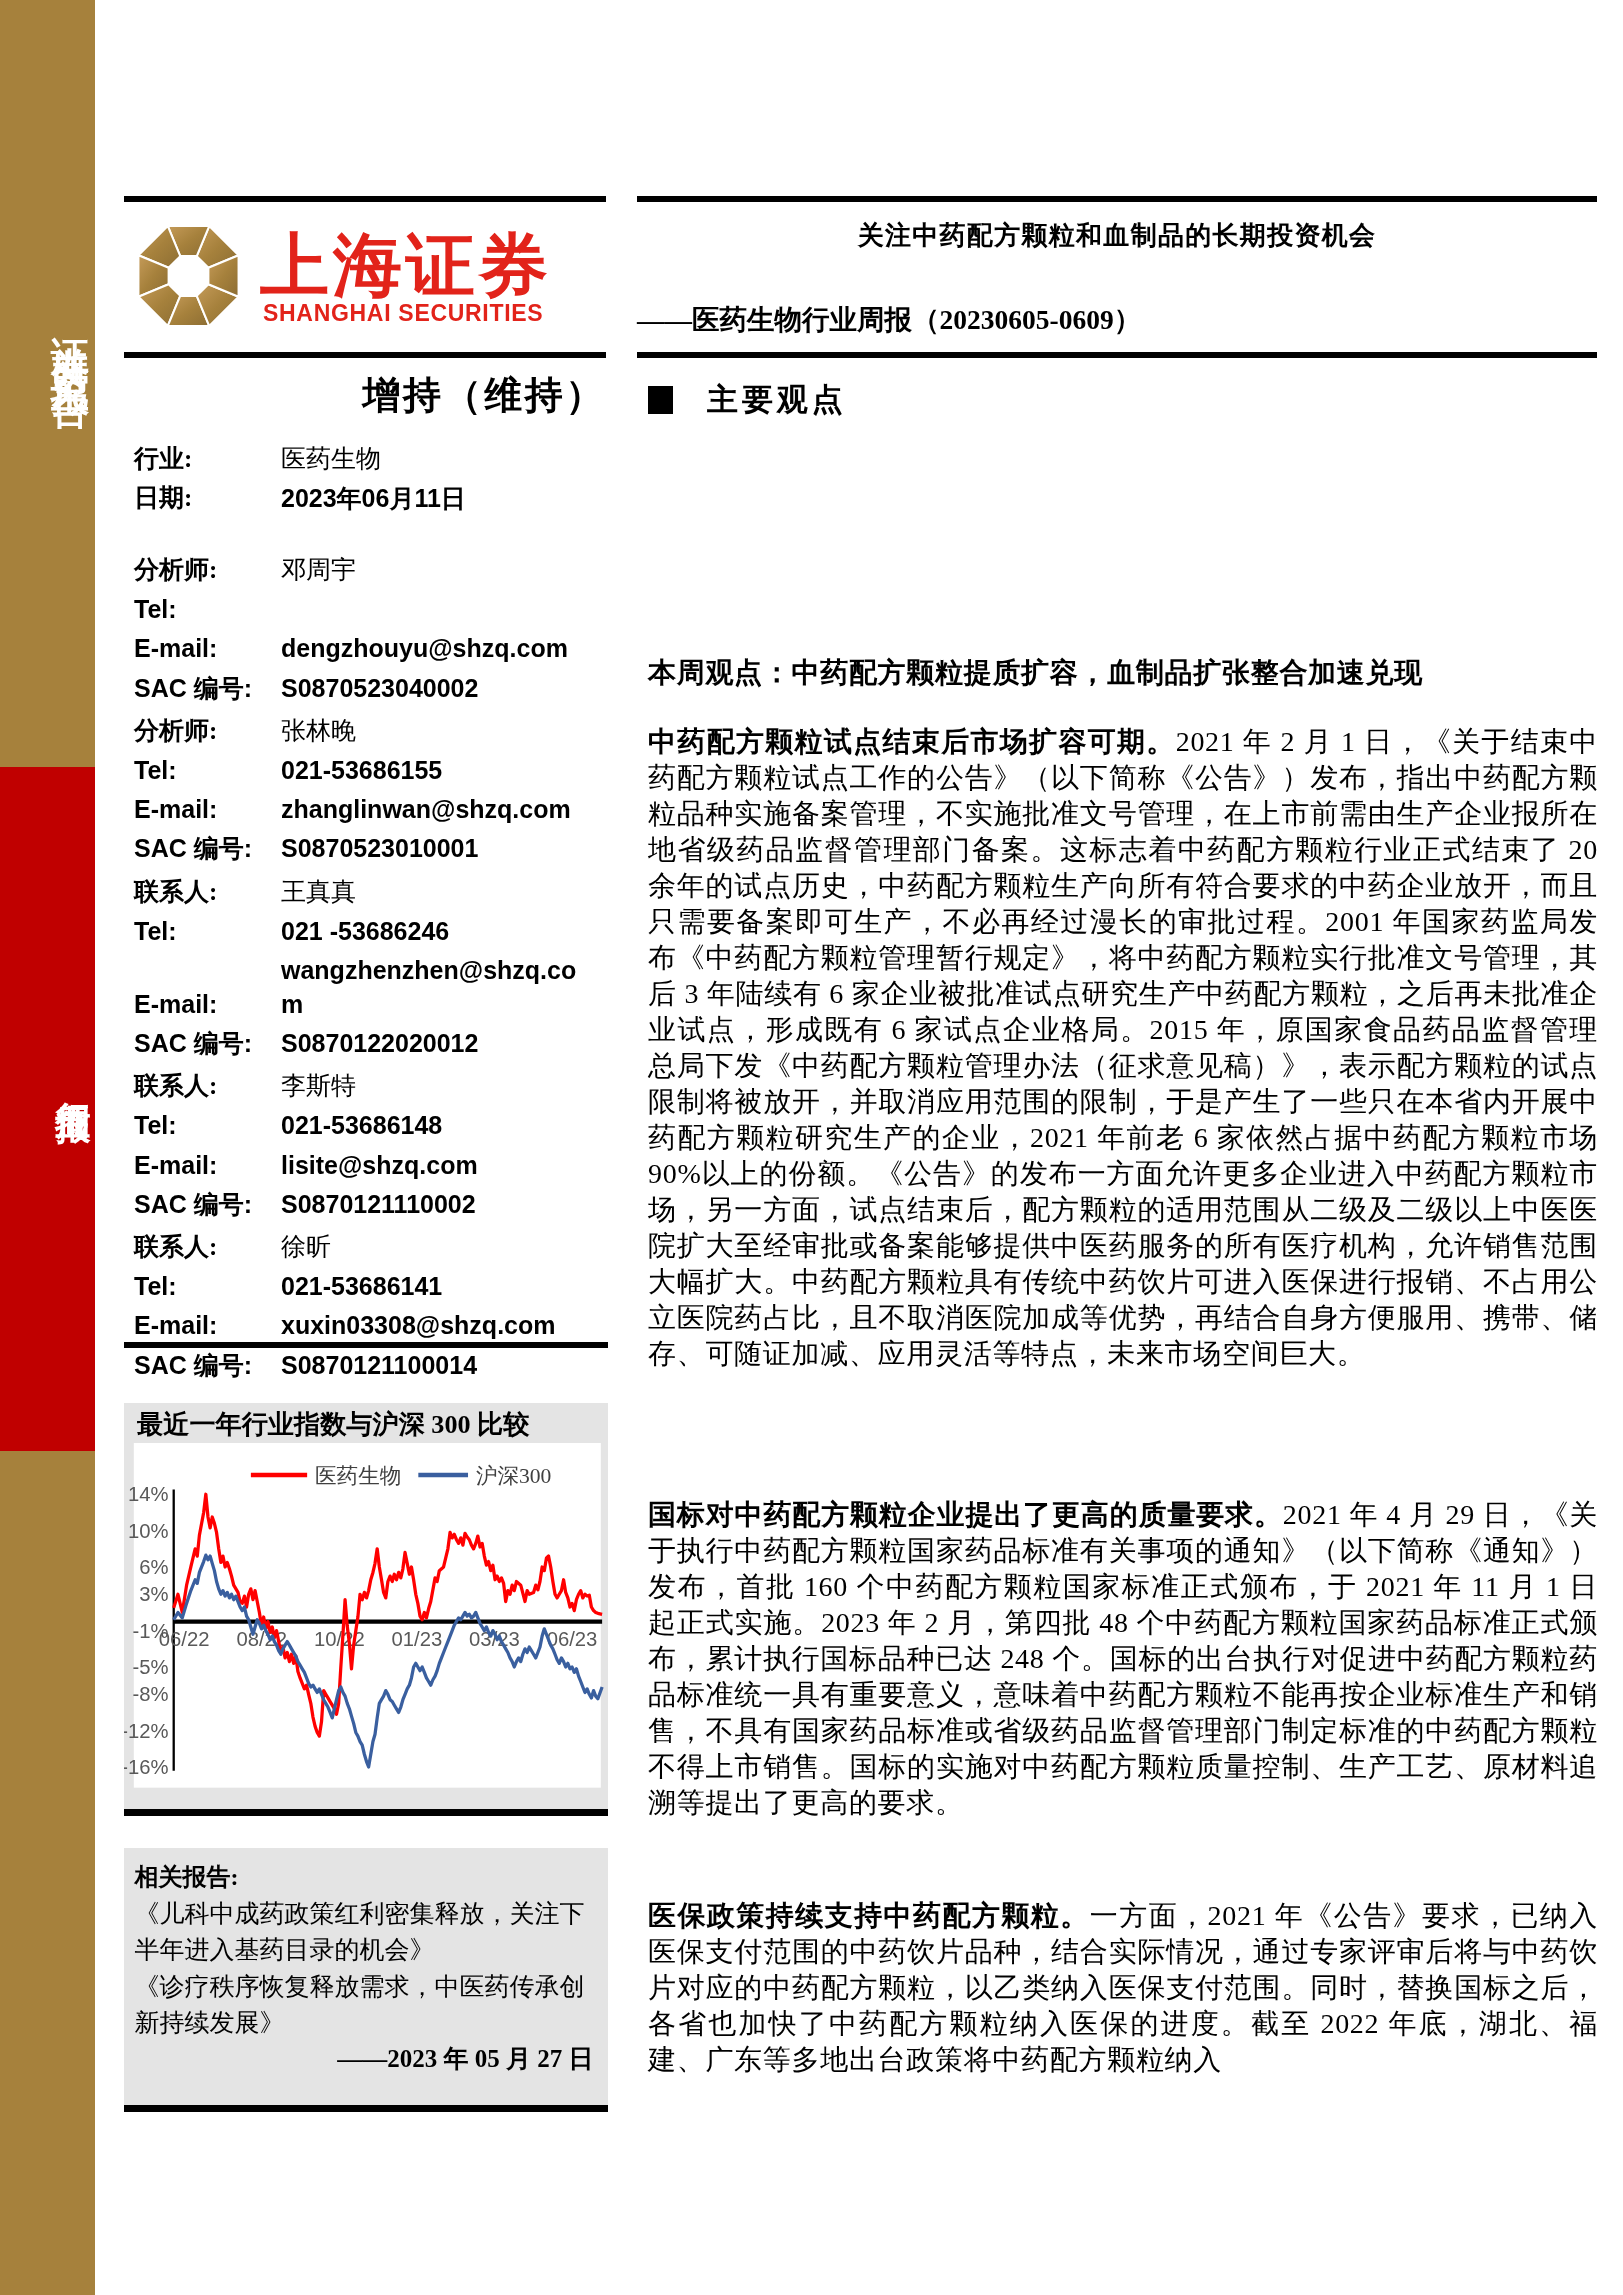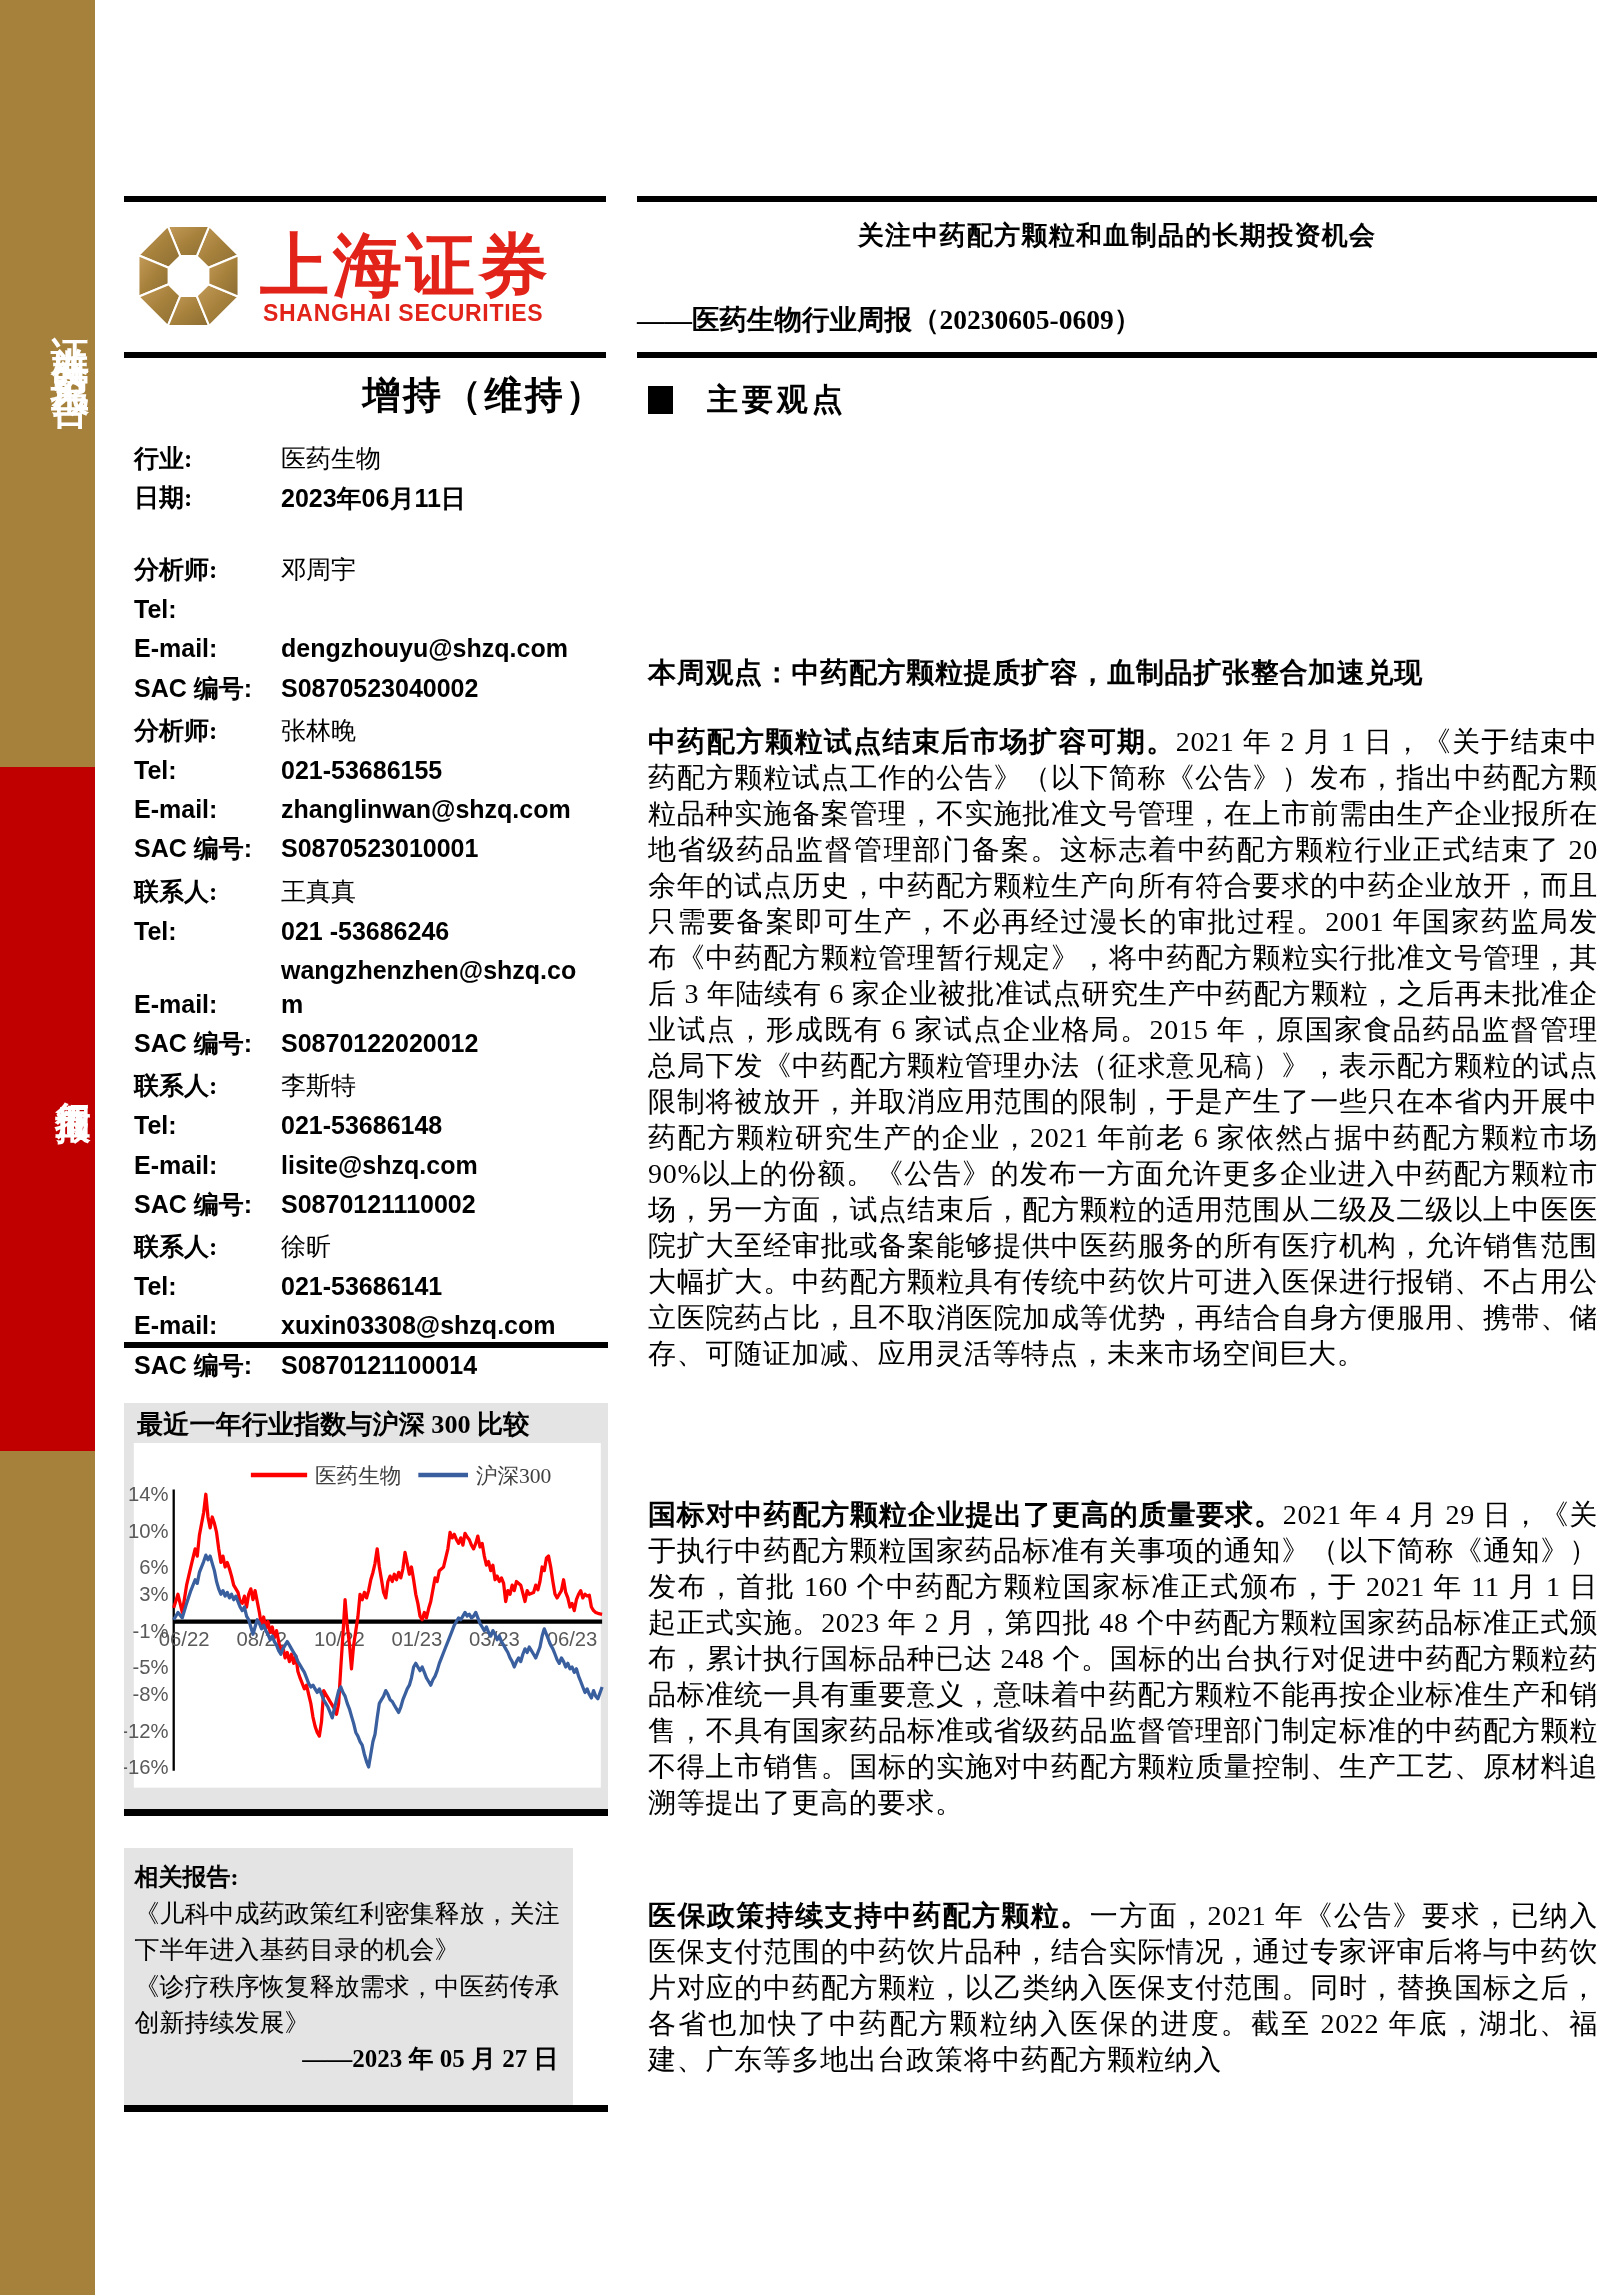--- a/index.html
+++ b/index.html
@@ -33,21 +33,21 @@
   .row{display:flex;align-items:flex-end;line-height:34px;margin-bottom:5.2px;font-size:25px;}
   .row .lab{flex:0 0 147px;font-weight:bold;}
   .row .val{flex:1;word-break:break-all;}
   .lab-lat,.val-lat{font-family:"Liberation Sans","DejaVu Sans",sans-serif;font-weight:bold;}
   .val-cn{font-family:"Liberation Serif","DejaVu Serif",serif;}
   .contacts{position:absolute;left:134px;top:553px;width:451px;}
   .group-gap{margin-top:9.2px;}
   
   .chart-box{position:absolute;left:124px;top:1403px;width:484px;height:407px;background:#E4E4E4;}
   
-  .related{position:absolute;left:124px;top:1848px;width:449px;height:257px;background:#E4E4E4;
+  .related{position:absolute;left:124px;top:1848px;width:484px;height:257px;background:#E4E4E4;
            box-sizing:border-box;padding:10.5px 7.9px 0 10.5px;font-size:25px;line-height:36px;}
   .related .head{font-weight:bold;font-size:24px;}
   .related .item-title{margin-top:1.3px;}
   .related .item-date{text-align:right;font-weight:bold;padding-right:6.5px;}
   
   .sec-head{position:absolute;left:648px;top:379px;display:flex;align-items:center;}
   .sec-square{width:25px;height:27.5px;background:#000;margin-right:34px;}
   .sec-title{font-size:31px;font-weight:bold;letter-spacing:3.9px;}
   .para{position:absolute;left:648px;width:950px;font-size:28px;line-height:36px;
         text-align:justify;letter-spacing:0.7px;}

